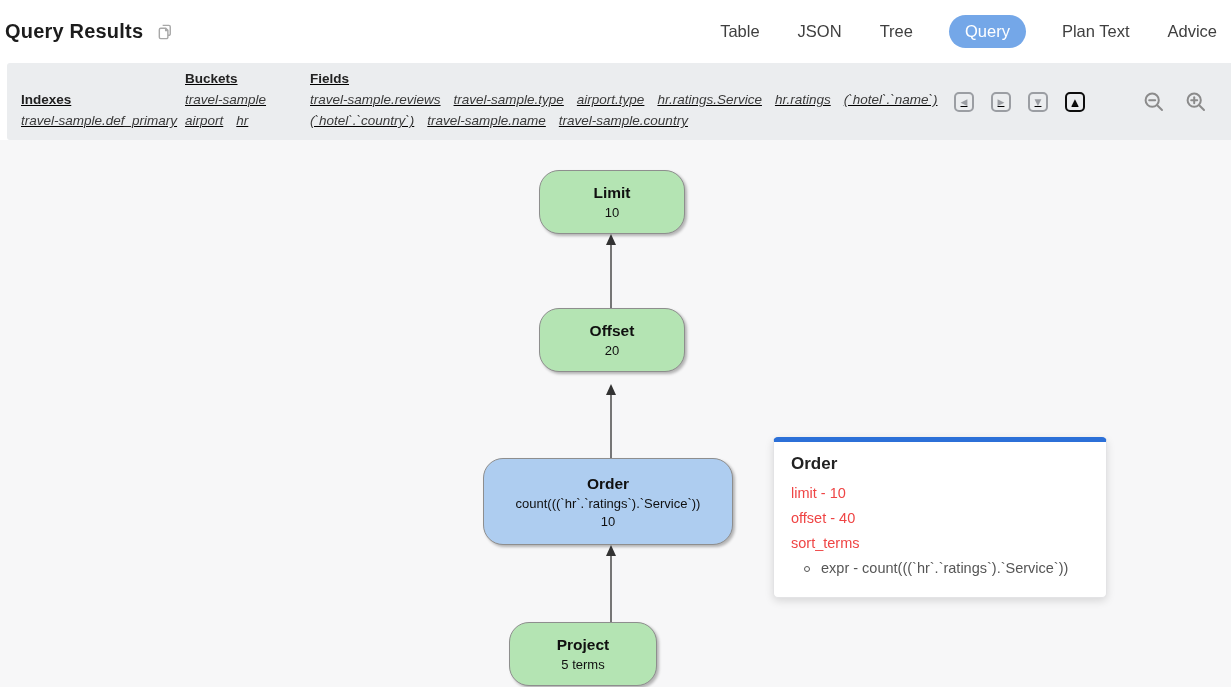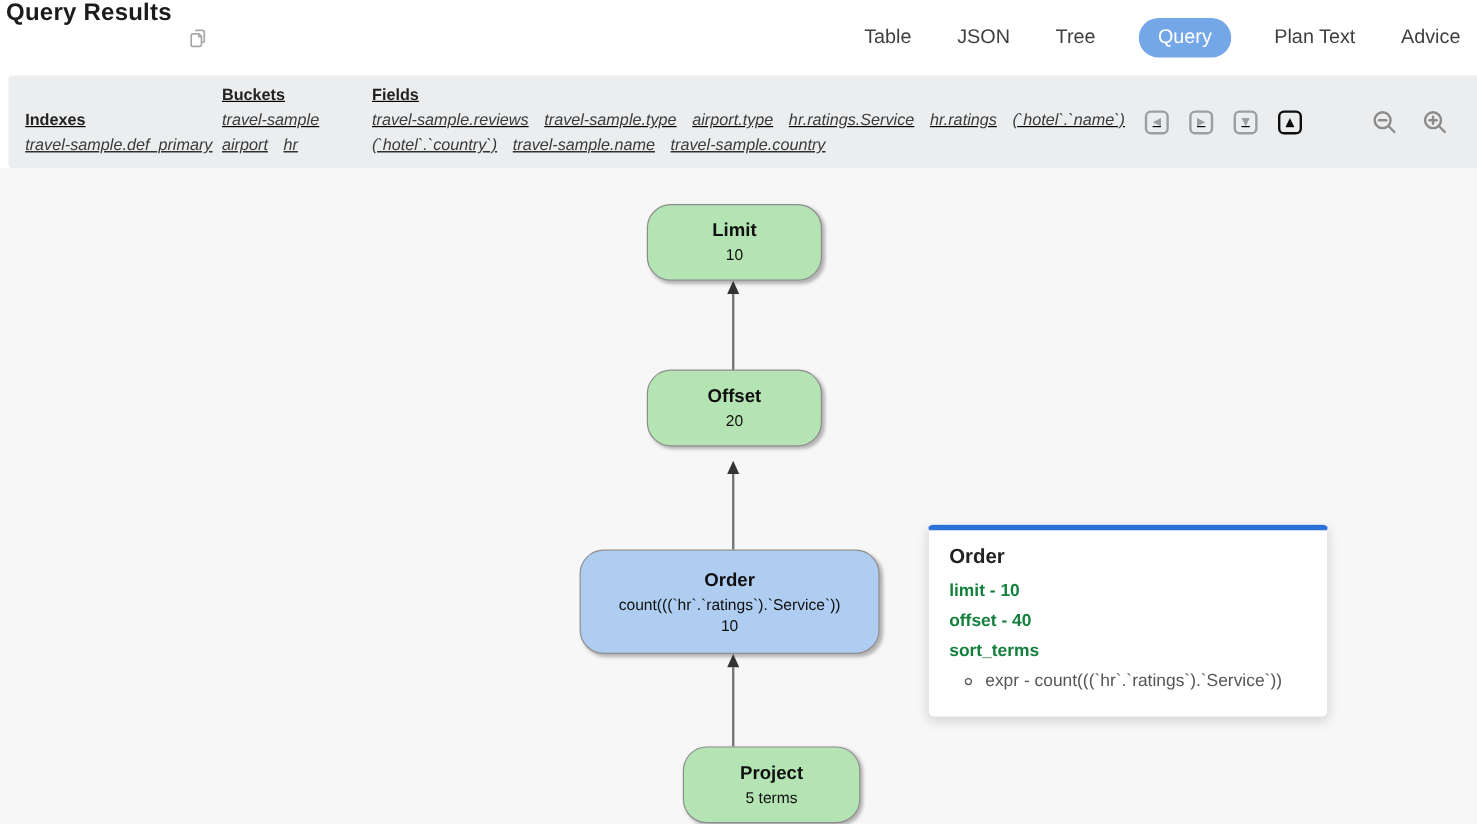--- a/index.html
+++ b/index.html
@@ -1,20 +1,20 @@
 <!DOCTYPE html>
 <html><head>
 <meta charset="utf-8">
 <style>
   * { margin:0; padding:0; box-sizing:border-box; }
   html,body { width:1231px; height:687px; overflow:hidden; background:#ffffff;
               font-family:"Liberation Sans","DejaVu Sans",sans-serif; }
 
   
-  .topbar { height:63px; display:flex; padding:0 12px 0 5px; background:#fff; }
+  .topbar { height:63px; display:flex; align-items:center; padding:0 12px 0 5px; background:#fff; }
   .page-title { font-size:20px; font-weight:700; color:#1c1c1c; letter-spacing:.2px; }
   .copy-btn { margin-left:13px; display:inline-flex; align-items:center; cursor:pointer; }
   .tabs { margin-left:auto; display:flex; align-items:center; gap:34px; font-size:16.5px; color:#3f3f3f; }
   .tab { cursor:pointer; padding:7px 2px; border-radius:18px; }
   .tab.active { background:#74a7e8; color:#ffffff; padding:7px 16px; }
 
   
   .summary-bar { margin-left:7px; height:77px; background:#ebedef; border-radius:3px 0 0 3px;
                  display:flex; align-items:flex-end; padding:10px 0 9px 14px;text-decoration:underline; }
   .sum-col { margin-right:0; }
@@ -46,21 +46,21 @@
   .arrow { position:absolute; width:12px; display:flex; flex-direction:column; align-items:center; }
   .arrow-head { width:0; height:0; border-left:5px solid transparent; border-right:5px solid transparent;
                 border-bottom:11px solid #333; }
   .arrow-line { width:1.5px; flex:1; background:#767676; }
 
   
   .tooltip { position:absolute; left:773px; top:297px; width:334px; background:#fff;
              border:1px solid #e3e3e5; border-top:5px solid #2c70d8; border-radius:5px;
              box-shadow:0 3px 9px rgba(0,0,0,.13); padding:12px 16px 16px 17px; }
   .tt-title { font-size:17px; font-weight:700; color:#222; margin-bottom:7px; }
-  .tt-line { font-size:14.5px; color:#15803d; line-height:25px;font-weight:bold; }
+  .tt-line { font-size:14.5px; color:#ef4444; line-height:25px; }
   .tt-bullet { display:flex; align-items:baseline; font-size:14.5px; color:#565656;
                line-height:25px; padding-left:13px; }
   .bullet-dot { width:6px; height:6px; border:1.5px solid #565656; border-radius:50%;
                 display:inline-block; margin-right:11px; position:relative; top:-1px; flex:0 0 auto; }
 </style>
 </head>
 <body>
 
 <div class="topbar">
   <span class="page-title">Query Results</span>
@@ -171,21 +171,21 @@
     <div class="node-name">Order</div>
     <div class="node-detail">count(((`hr`.`ratings`).`Service`))</div>
     <div class="node-detail">10</div>
   </div>
 
   <div class="arrow" style="left:605px; top:405px; height:77px;">
     <div class="arrow-head"></div>
     <div class="arrow-line"></div>
   </div>
 
-  <div class="node green" style="left:569px; top:482px; width:148px; height:64px;align-items:center;">
+  <div class="node green" style="left:509px; top:482px; width:148px; height:64px;align-items:center;">
     <div class="node-name">Project</div>
     <div class="node-detail">5 terms</div>
   </div>
 
   <div class="tooltip">
     <div class="tt-title">Order</div>
     <div class="tt-line">limit - 10</div>
     <div class="tt-line">offset - 40</div>
     <div class="tt-line">sort_terms</div>
     <div class="tt-bullet">

